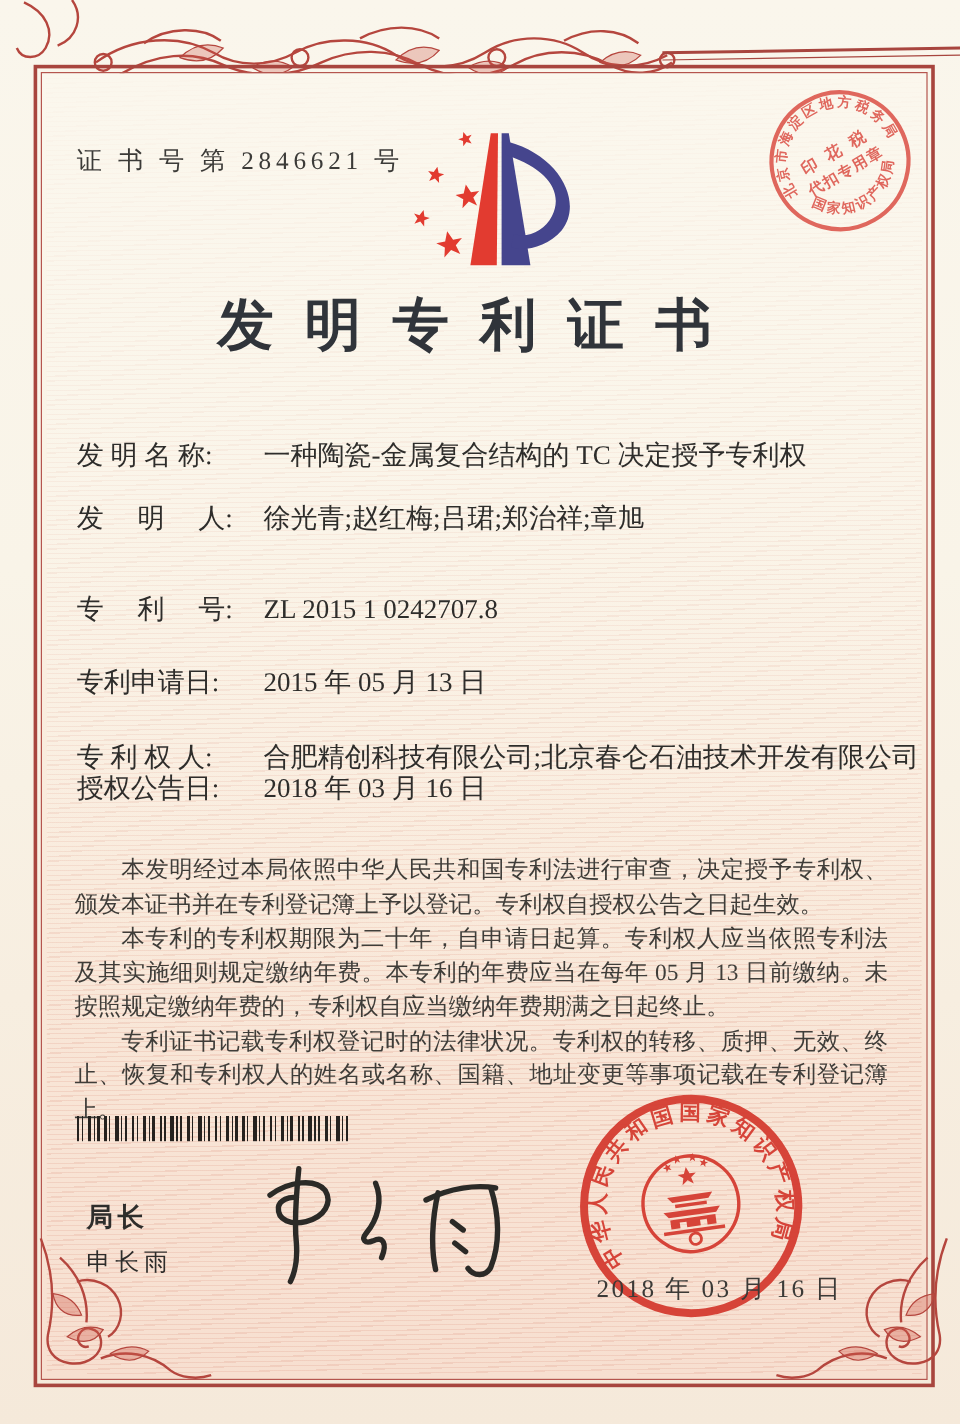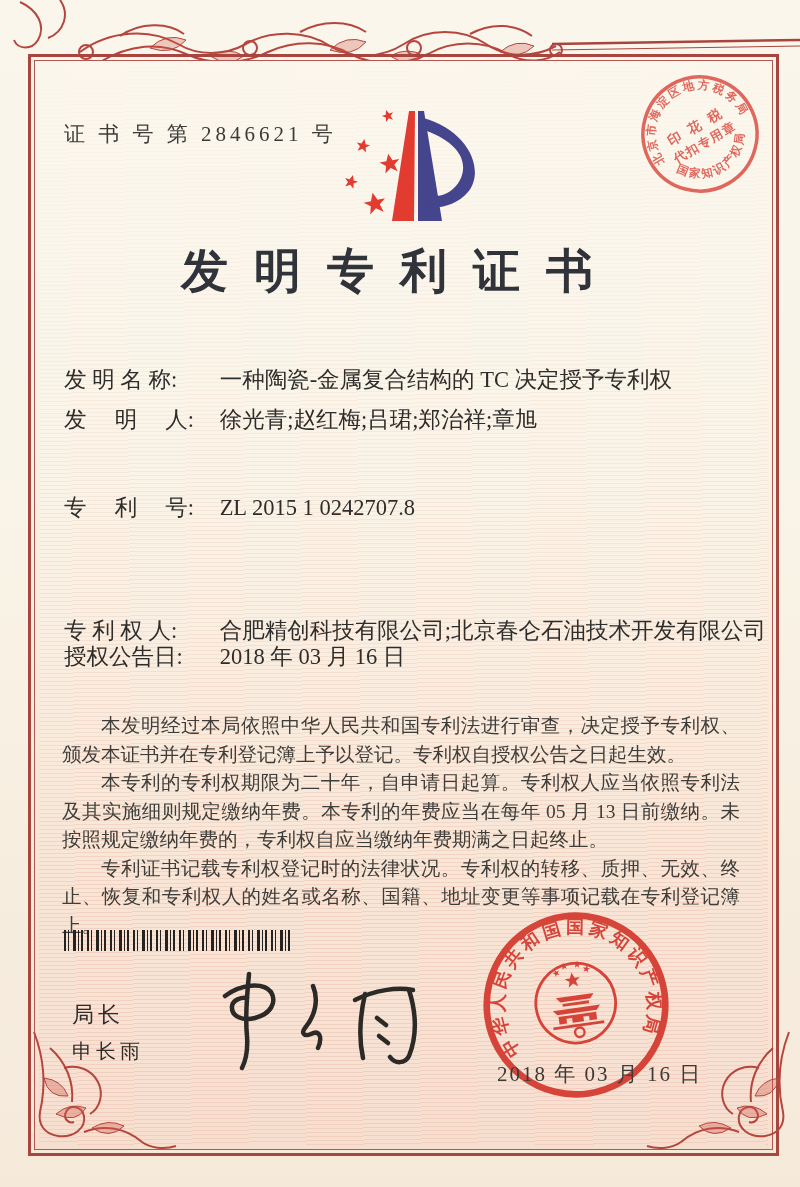--- a/index.html
+++ b/index.html
@@ -25,21 +25,21 @@
     color:#3f3d39;text-align:justify;}
   .paras p{margin:0;text-indent:2em;}
   .barcode{position:absolute;left:64px;top:930px;width:230px;height:21px;
     background:repeating-linear-gradient(90deg,
       #26221f 0px,#26221f 2px, transparent 2px, transparent 4px,
       #26221f 4px,#26221f 5px, transparent 5px, transparent 9px,
       #26221f 9px,#26221f 12px, transparent 12px, transparent 14px,
       #26221f 14px,#26221f 15px, transparent 15px, transparent 17px,
       #26221f 17px,#26221f 19px, transparent 19px, transparent 23px);}
   .signer-title{position:absolute;left:72px;top:1000px;font-size:22px;color:#2e2d2b;letter-spacing:4px;
-    font-family:"Liberation Sans", sans-serif;}
+    font-family:"Liberation Sans", sans-serif;font-weight:bold;}
   .signer-name{position:absolute;left:72px;top:1038px;font-size:20px;color:#2e2d2b;letter-spacing:4px;
     font-family:"Liberation Sans", sans-serif;}
   .signature{position:absolute;left:185px;top:960px;}
   .issue-date{position:absolute;left:497px;top:1060px;font-size:21px;color:#3b3a37;letter-spacing:2px;}
   .seal-main{position:absolute;left:481px;top:910px;transform:rotate(-8deg);opacity:.93;}
   .seal-tax{position:absolute;left:638px;top:72px;transform:rotate(-30deg);opacity:.9;}
   .logo{position:absolute;left:330px;top:88px;}
   .ornament-top{position:absolute;left:0;top:0;}
   .corner{position:absolute;}
   .corner.left{left:30px;top:1028px;}
@@ -142,27 +142,31 @@
     <text x="62" y="58" text-anchor="middle" font-size="13.5" fill="#dd584e" letter-spacing="3" font-weight="bold">印 花 税</text>
     <text x="62" y="76" text-anchor="middle" font-size="12.5" fill="#dd584e" letter-spacing="1.5" font-weight="bold">代扣专用章</text>
   </svg>
 
   <div class="title">发明专利证书</div>
 
   <div class="row" style="top:364px">
     <span class="lab">发 明 名 称:</span>
     <span class="val">一种陶瓷-金属复合结构的 TC 决定授予专利权</span>
   </div>
-  <div class="row" style="top:404px">
+  <div class="row" style="top:416px">
     <span class="lab">发　 明　 人:</span>
     <span class="val">徐光青;赵红梅;吕珺;郑治祥;章旭</span>
   </div>
   <div class="row" style="top:492px">
     <span class="lab">专　 利　 号:</span>
     <span class="val">ZL 2015 1 0242707.8</span>
+  </div>
+  <div class="row" style="top:553px">
+    <span class="lab">专利申请日:</span>
+    <span class="val">2015 年 05 月 13 日</span>
   </div>
   <div class="row" style="top:615px">
     <span class="lab">专 利 权 人:</span>
     <span class="val">合肥精创科技有限公司;北京春仑石油技术开发有限公司</span>
   </div>
   <div class="row" style="top:641px">
     <span class="lab">授权公告日:</span>
     <span class="val">2018 年 03 月 16 日</span>
   </div>
 

